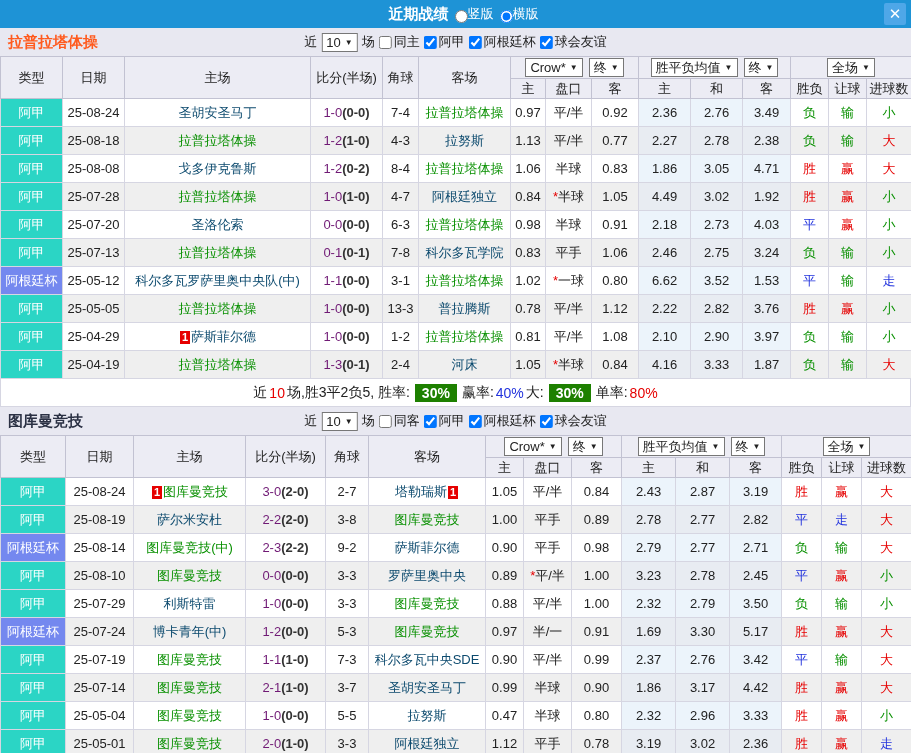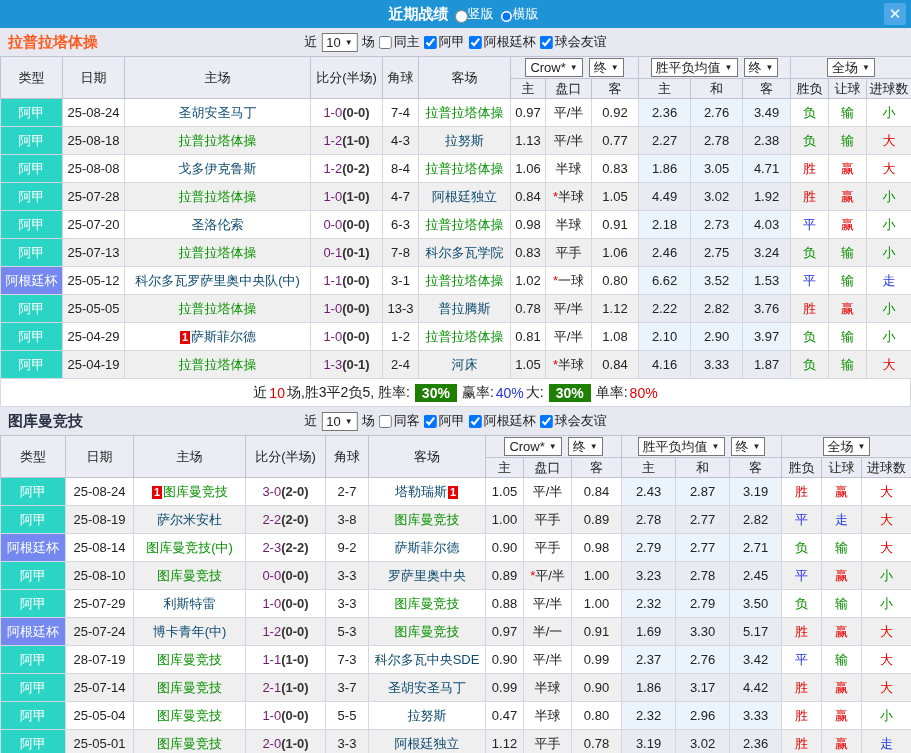--- a/index.html
+++ b/index.html
@@ -556,21 +556,21 @@
         <td>0.91</td>
         <td class="mean">1.69</td>
         <td class="mean">3.30</td>
         <td class="mean">5.17</td>
         <td class="c-r">胜</td>
         <td class="c-r">赢</td>
         <td class="c-r">大</td>
       </tr>
       <tr class="odd">
         <td class="lg ajia">阿甲</td>
-        <td>28-07-19</td>
+        <td>25-07-19</td>
         <td><span class="focus">图库曼竞技</span></td>
         <td><span class="sc">1-1</span><span class="half">(1-0)</span></td>
         <td>7-3</td>
         <td><span class="norm">科尔多瓦中央SDE</span></td>
         <td>0.90</td>
         <td>平/半</td>
         <td>0.99</td>
         <td class="mean">2.37</td>
         <td class="mean">2.76</td>
         <td class="mean">3.42</td>

